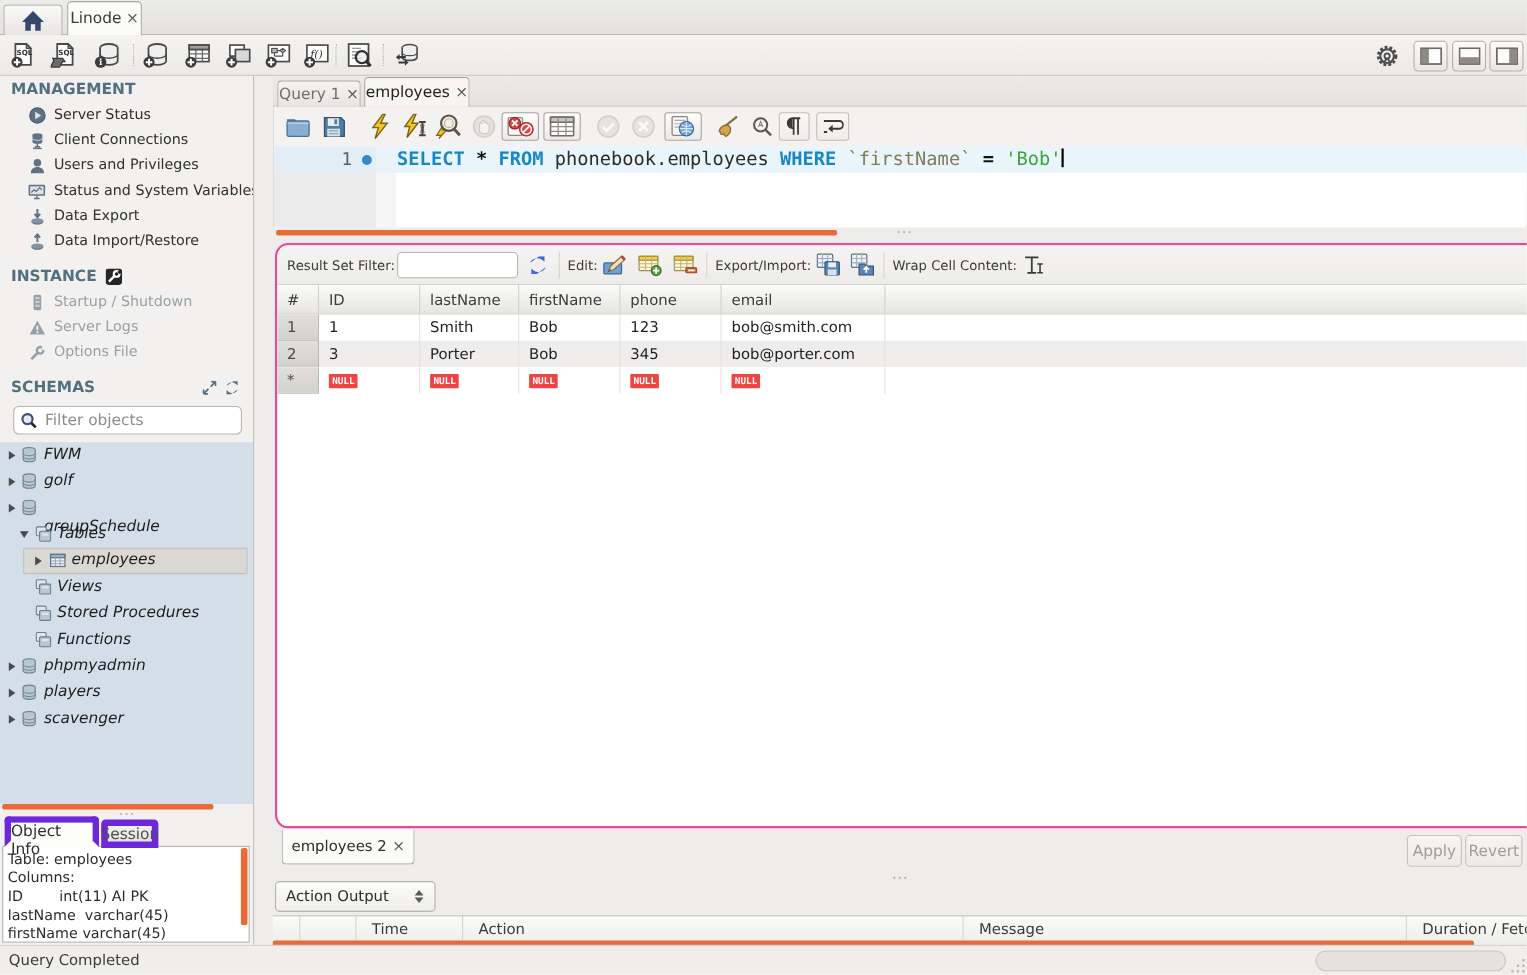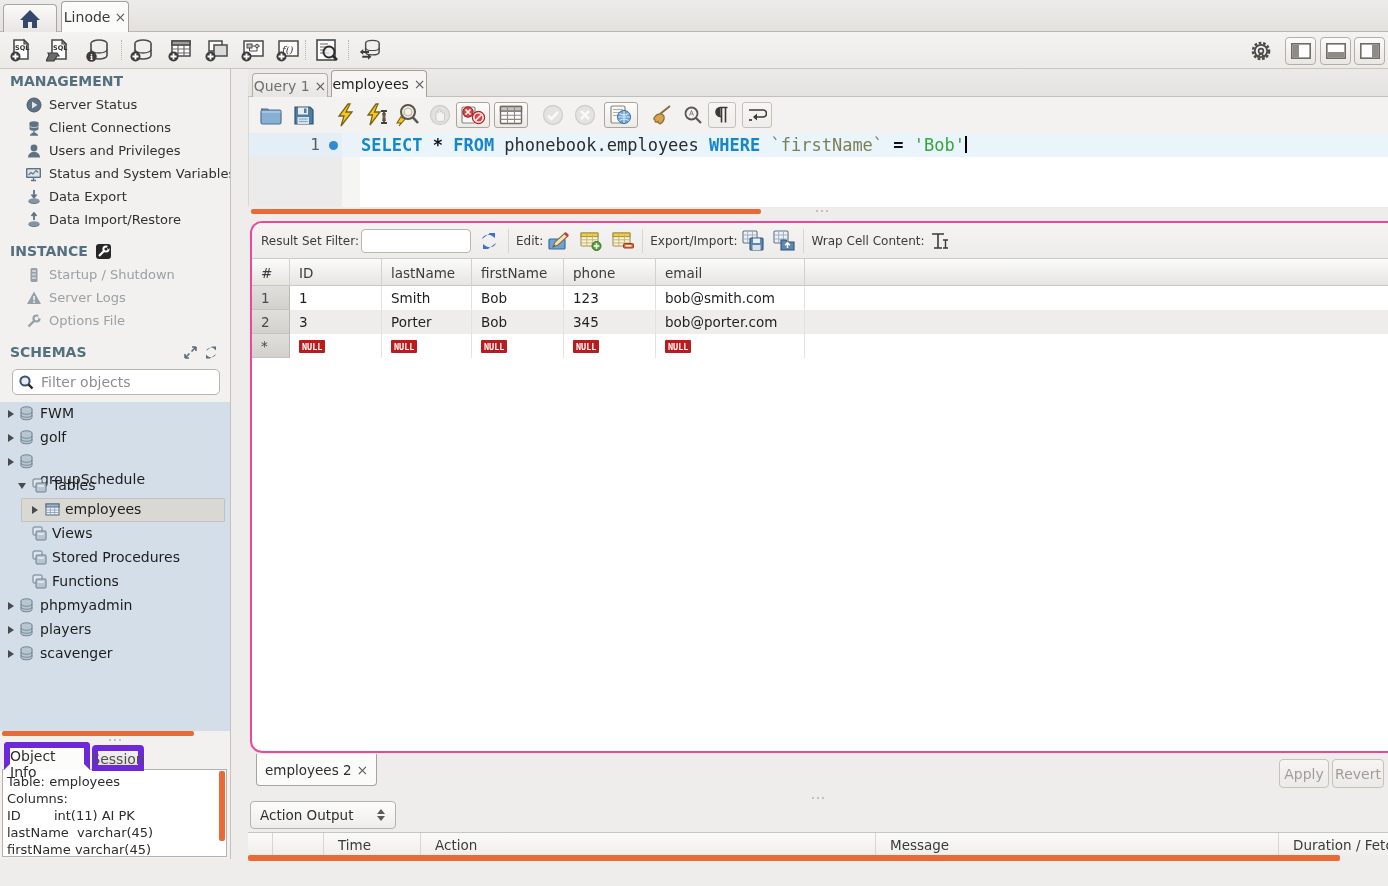--- a/index.html
+++ b/index.html
@@ -24,21 +24,21 @@
 .side-section-h { font-weight:bold; font-size:14px; color:#54707f; padding:0 0 0 10px; display:flex; align-items:center; }
 .side-item { display:flex; align-items:center; height:23px; padding-left:25px; gap:7px; color:#303030; font-size:13px; }
 .side-item .lbl { white-space:nowrap; }
 .side-item.disabled { color:#9aa0a4; }
 .sicon { width:17px; height:17px; flex:0 0 17px; display:flex; align-items:center; justify-content:center; }
 .schemas-h { position:absolute; left:0; top:275px; width:100%; }
 .hdr-icons { position:absolute; right:12px; top:277px; display:flex; gap:7px; }
 .filter-box { position:absolute; left:12px; top:300px; width:208px; height:26px; background:#fff; border:1px solid #b9b5af; border-radius:5px; display:flex; align-items:center; padding-left:5px; gap:6px; }
 .filter-box .ph { color:#8d8d8d; font-size:14px; }
 .schema-tree { position:absolute; left:0; top:333px; width:100%; height:329px; background:#d3dee8; overflow:hidden; }
-.tree-row { position:relative; height:24px; display:flex; align-items:center; font-size:14px; color:#1d1d1d; }
+.tree-row { position:relative; height:24px; display:flex; align-items:center; font-size:14px; color:#1d1d1d;font-style:italic; }
 .tree-row .arrow { position:absolute; width:10px; height:10px; top:7px; }
 .tree-row .ticon { position:absolute; width:15px; height:15px; top:4px; }
 .tree-row .tlbl { position:absolute; top:3px; white-space:nowrap; }
 .tree-sel { position:absolute; left:21px; right:5px; top:0; height:24px; background:#d9d8d3; border:1px solid #c2c1bc; border-radius:1px; }
 .tree-hscroll { position:absolute; left:2px; top:662px; width:192px; height:5px; background:#e86a36; border-radius:2px; }
 .side-splitter { position:absolute; left:0; top:667px; width:100%; height:8px; }
 .dots-h { display:flex; gap:3px; justify-content:center; padding-top:3px; }
 .dots-h i { width:2px; height:2px; background:#b4b0aa; border-radius:50%; }
 .info-tabs { position:absolute; left:0; top:673px; width:100%; height:28px; }
 .info-tab { position:absolute; top:0; height:28px; border:6px solid #6d28d9; border-radius:4px 4px 0 0; display:flex; justify-content:center; font-size:14px; }
@@ -97,21 +97,21 @@
 .rs-sep { width:1px; height:24px; border-left:1px solid #d8d5d0; margin:0 7px; }
 .ricon { width:24px; height:24px; display:flex; align-items:center; justify-content:center; }
 
 
 .grid { position:absolute; left:0; top:36px; width:100%; }
 .gh-row { position:absolute; top:0; height:27px; width:100%; background:linear-gradient(#fbfbfa,#e6e5e2); border-bottom:1px solid #c9c6c1; }
 .gh-cell { position:absolute; top:0; height:27px; border-right:1px solid #d4d1cc; display:flex; align-items:center; padding-left:9px; color:#3c3c3c; font-size:13.5px; }
 .g-row { position:absolute; width:100%; height:24px; }
 .g-cell { position:absolute; top:0; height:24px; display:flex; align-items:center; padding-left:9px; color:#1f1f1f; font-size:13.5px; border-right:1px solid #e3e2df; }
 .rowhdr { position:absolute; left:0; top:0; width:38px; height:24px; background:linear-gradient(#e0dfdc,#d2d1cd); border-right:1px solid #bbb8b2; border-bottom:1px solid #c6c3be; display:flex; align-items:center; padding-left:9px; color:#4a4a4a; font-size:13.5px; }
-.null-badge { display:inline-block; background:#b91c1c; color:#fff; font-size:8.5px; font-weight:bold; font-family:"DejaVu Sans Mono","Liberation Mono",monospace; padding:2px 3px 1px 3px; border-radius:1px; letter-spacing:0; }
+.null-badge { display:inline-block; background:#ef4444; color:#fff; font-size:8.5px; font-weight:bold; font-family:"DejaVu Sans Mono","Liberation Mono",monospace; padding:2px 3px 1px 3px; border-radius:1px; letter-spacing:0; }
 
 
 .rtabbar { position:absolute; left:0; top:684px; width:1141px; height:38px; }
 .rtab { position:absolute; left:8px; top:1px; height:32px; padding:0 8px; font-size:13px; background:#fbfbfa; border:1px solid #a8a49d; border-top:none; border-radius:0 0 4px 4px; display:flex; align-items:center; gap:5px; font-size:13.5px; color:#2e2e2e; }
 .btn { position:absolute; top:6px; height:29px; background:linear-gradient(#f6f5f3,#eceae7); border:1px solid #c6c2bc; border-radius:4px; color:#a09d98; font-size:14px; display:flex; align-items:center; justify-content:center; }
 .btn.apply { left:1031px; width:50px; }
 .btn.revert { left:1084px; width:52px; }
 
 
 .bsplit-dots { position:absolute; left:555px; top:725px; width:30px; }
@@ -877,14 +877,26 @@
           <span>Message</span>
         </div>
         <div class="oh-cell" style="left:1031px;width:121px">
           <span>Duration / Fetch</span>
         </div>
       </div>
     <div class="output-hscroll"></div>
     <div class="output-vscroll"></div>
   </div>
 
+  <div id="statusbar">
+    <span class="stxt">Query Completed</span>
+    <div class="status-hscroll"></div>
+    <div class="grip">
+      <i style="right:0;bottom:0"></i>
+        <i style="right:5px;bottom:0"></i>
+        <i style="right:10px;bottom:0"></i>
+      <i style="right:0;bottom:5px"></i>
+        <i style="right:5px;bottom:5px"></i>
+        <i style="right:0;bottom:10px"></i>
+    </div>
+  </div>
 
 </div>
 
 </body></html>

